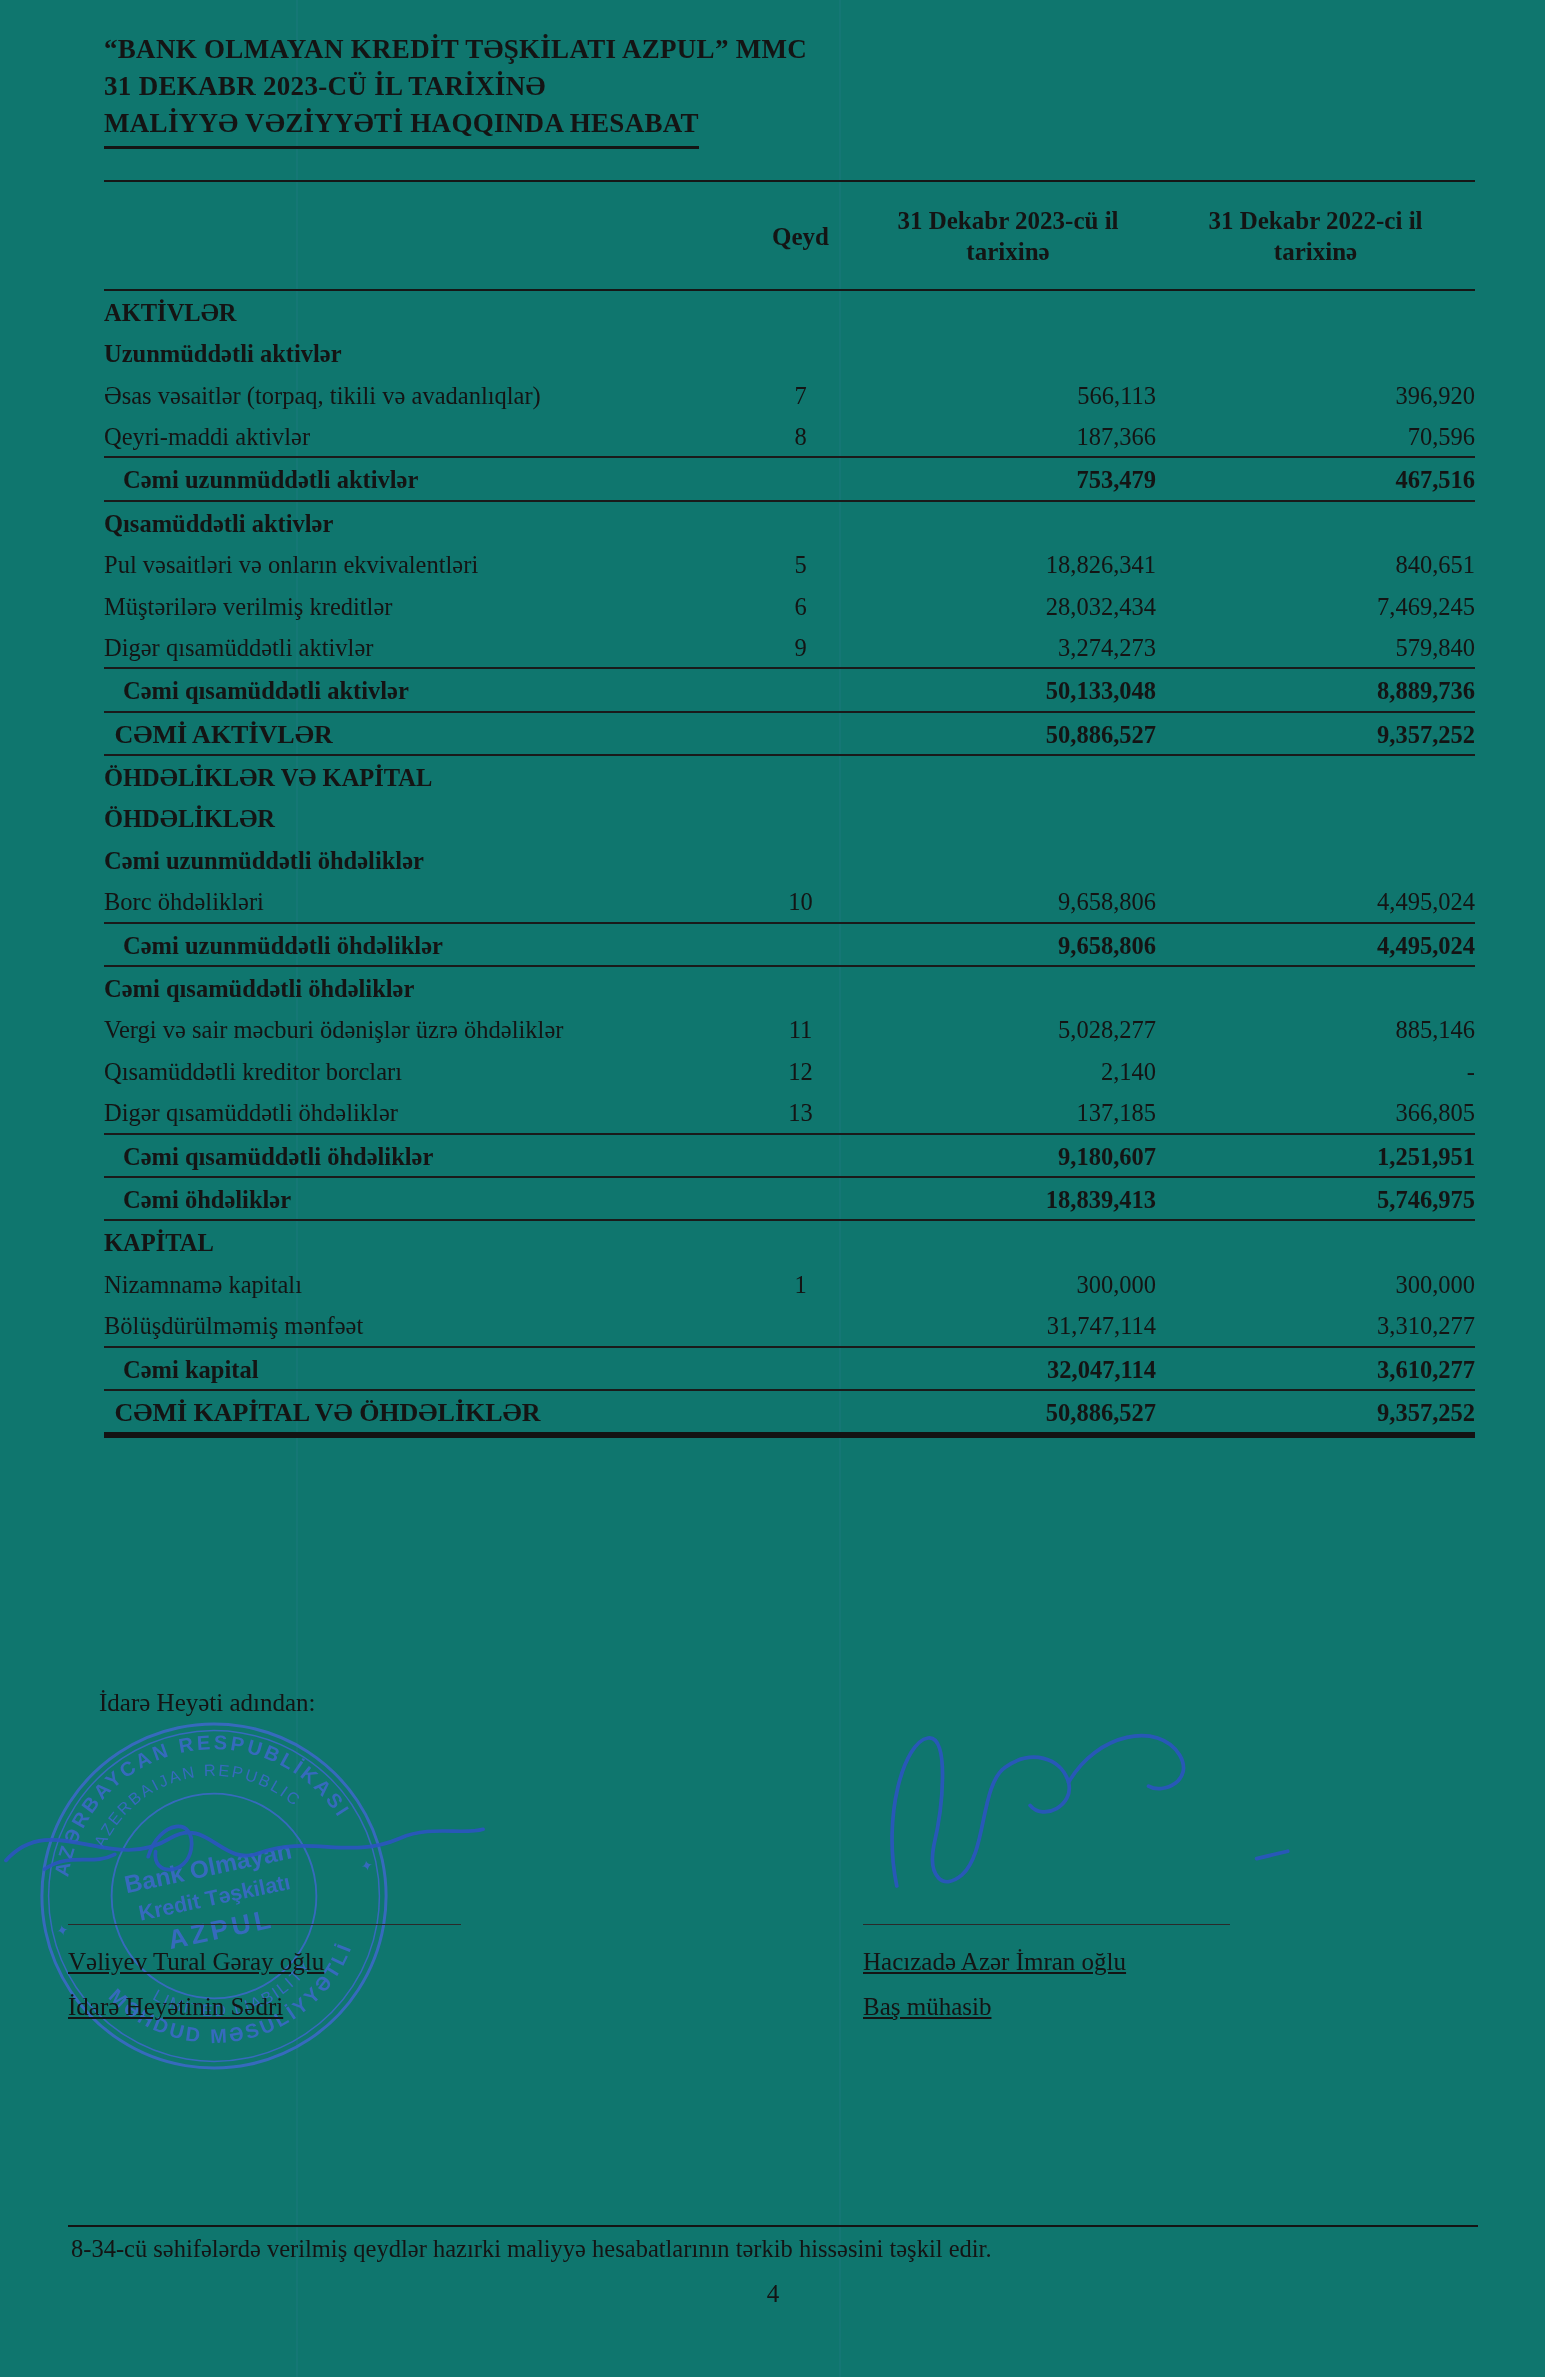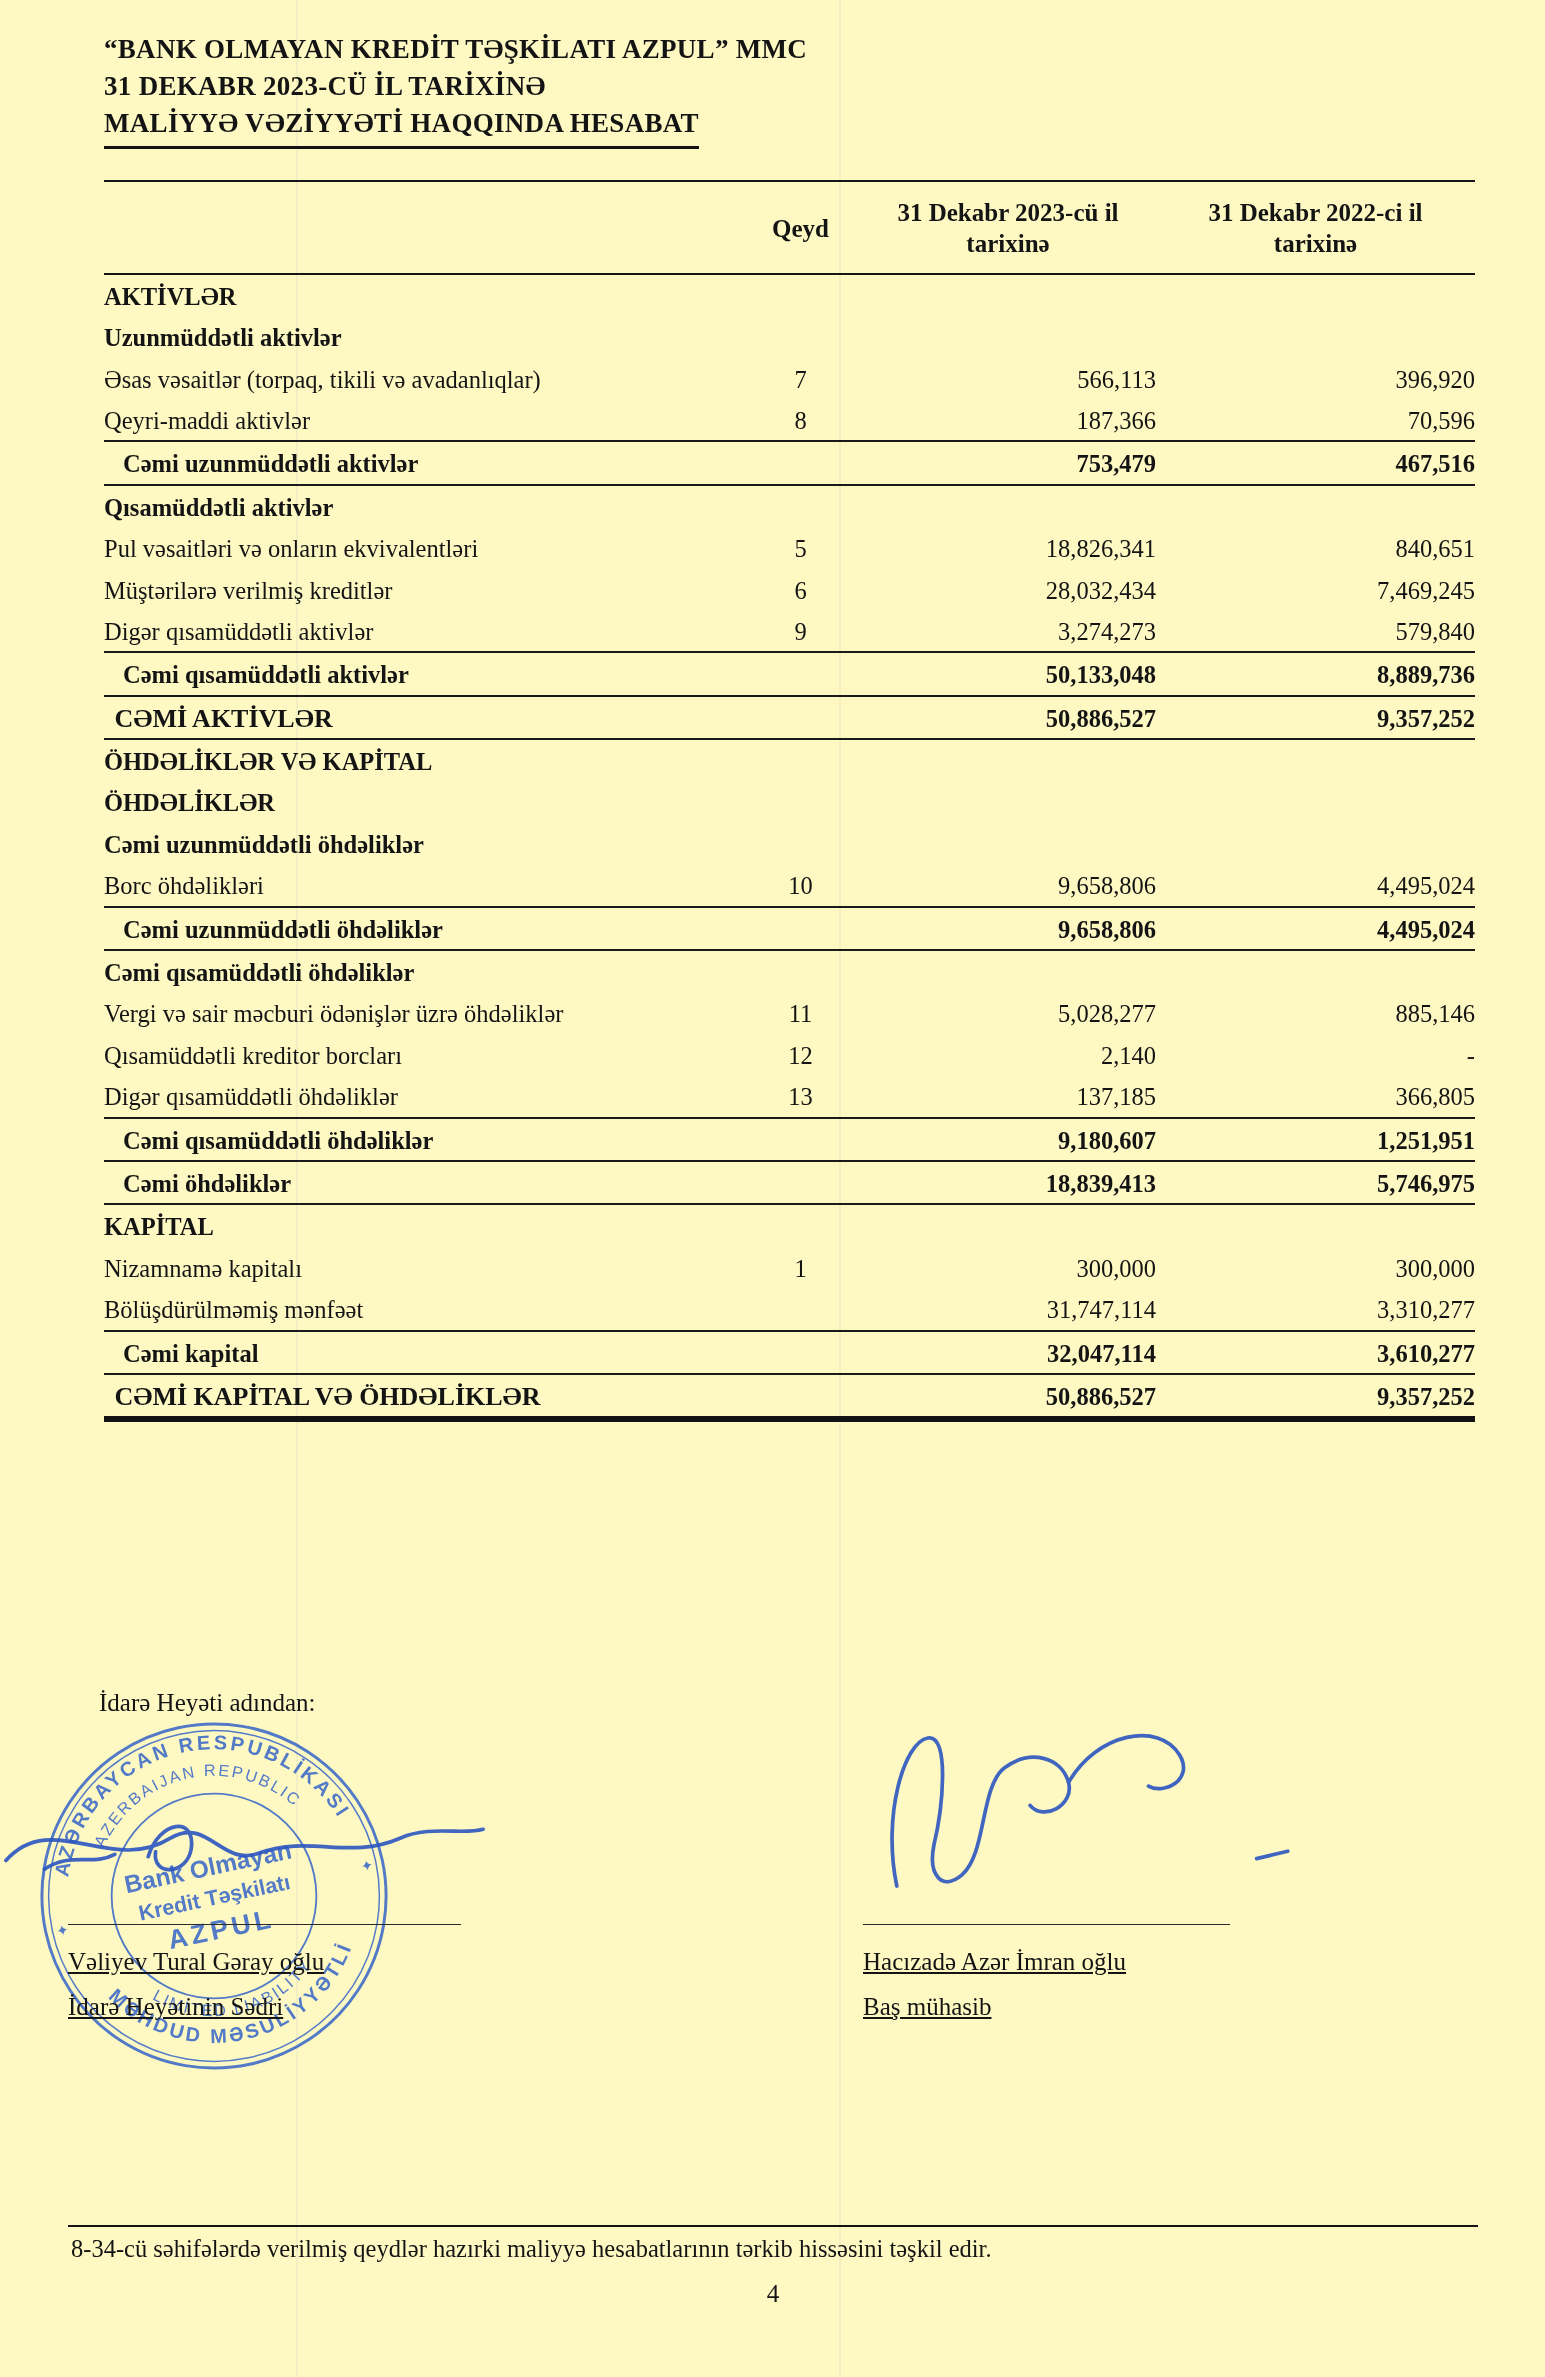--- a/index.html
+++ b/index.html
@@ -2,21 +2,21 @@
 <html style="font-size:12px"><head>
 <meta charset="utf-8">
 <style>
   * { box-sizing: border-box; }
   html, body { margin: 0; padding: 0; background: #d8d8d8; }
   .page {
     position: relative;
     width: 1546px;
     height: 2377px;
     margin: 0 auto;
-    background: #fef9c3;
+    background: #0f766e;
     font-family: "Liberation Serif", serif;
     color: #141414;
     overflow: hidden;
   }
   .scan-line {
     position: absolute; top: 0; bottom: 0; width: 2.2px;
     background: rgba(100, 140, 210, 0.08);
   }
   .scan-line.a { left: 296px; }
   .scan-line.b { left: 839px; }
@@ -44,21 +44,21 @@
   table.statement col.c-2023  { width: 296px; }
   table.statement col.c-2022  { width: 319px; }
 
   table.statement thead th {
     border-top: 2.2px solid #161616;
     border-bottom: 2.2px solid #161616;
     font-size: 25px; font-weight: bold;
     padding: 15px 0 13.3px; vertical-align: middle;
     text-align: center; line-height: 1.25;
   }
-  table.statement thead th .th-inner { max-width: 245px; margin: 0 auto; }
+  table.statement thead th .th-inner { max-width: 245px; margin: 8px auto; }
 
   table.statement td {
     font-size: 24.5px; line-height: 31px;
     padding: 6px 0 4.4px; vertical-align: bottom;
   }
   td.label-cell { padding-left: 7.4px; text-align: left; }
   td.note-cell  { text-align: center; }
   td.v2023-cell { text-align: right; padding-right: 15px; }
   td.v2022-cell { text-align: right; padding-right: 34px; }
 

